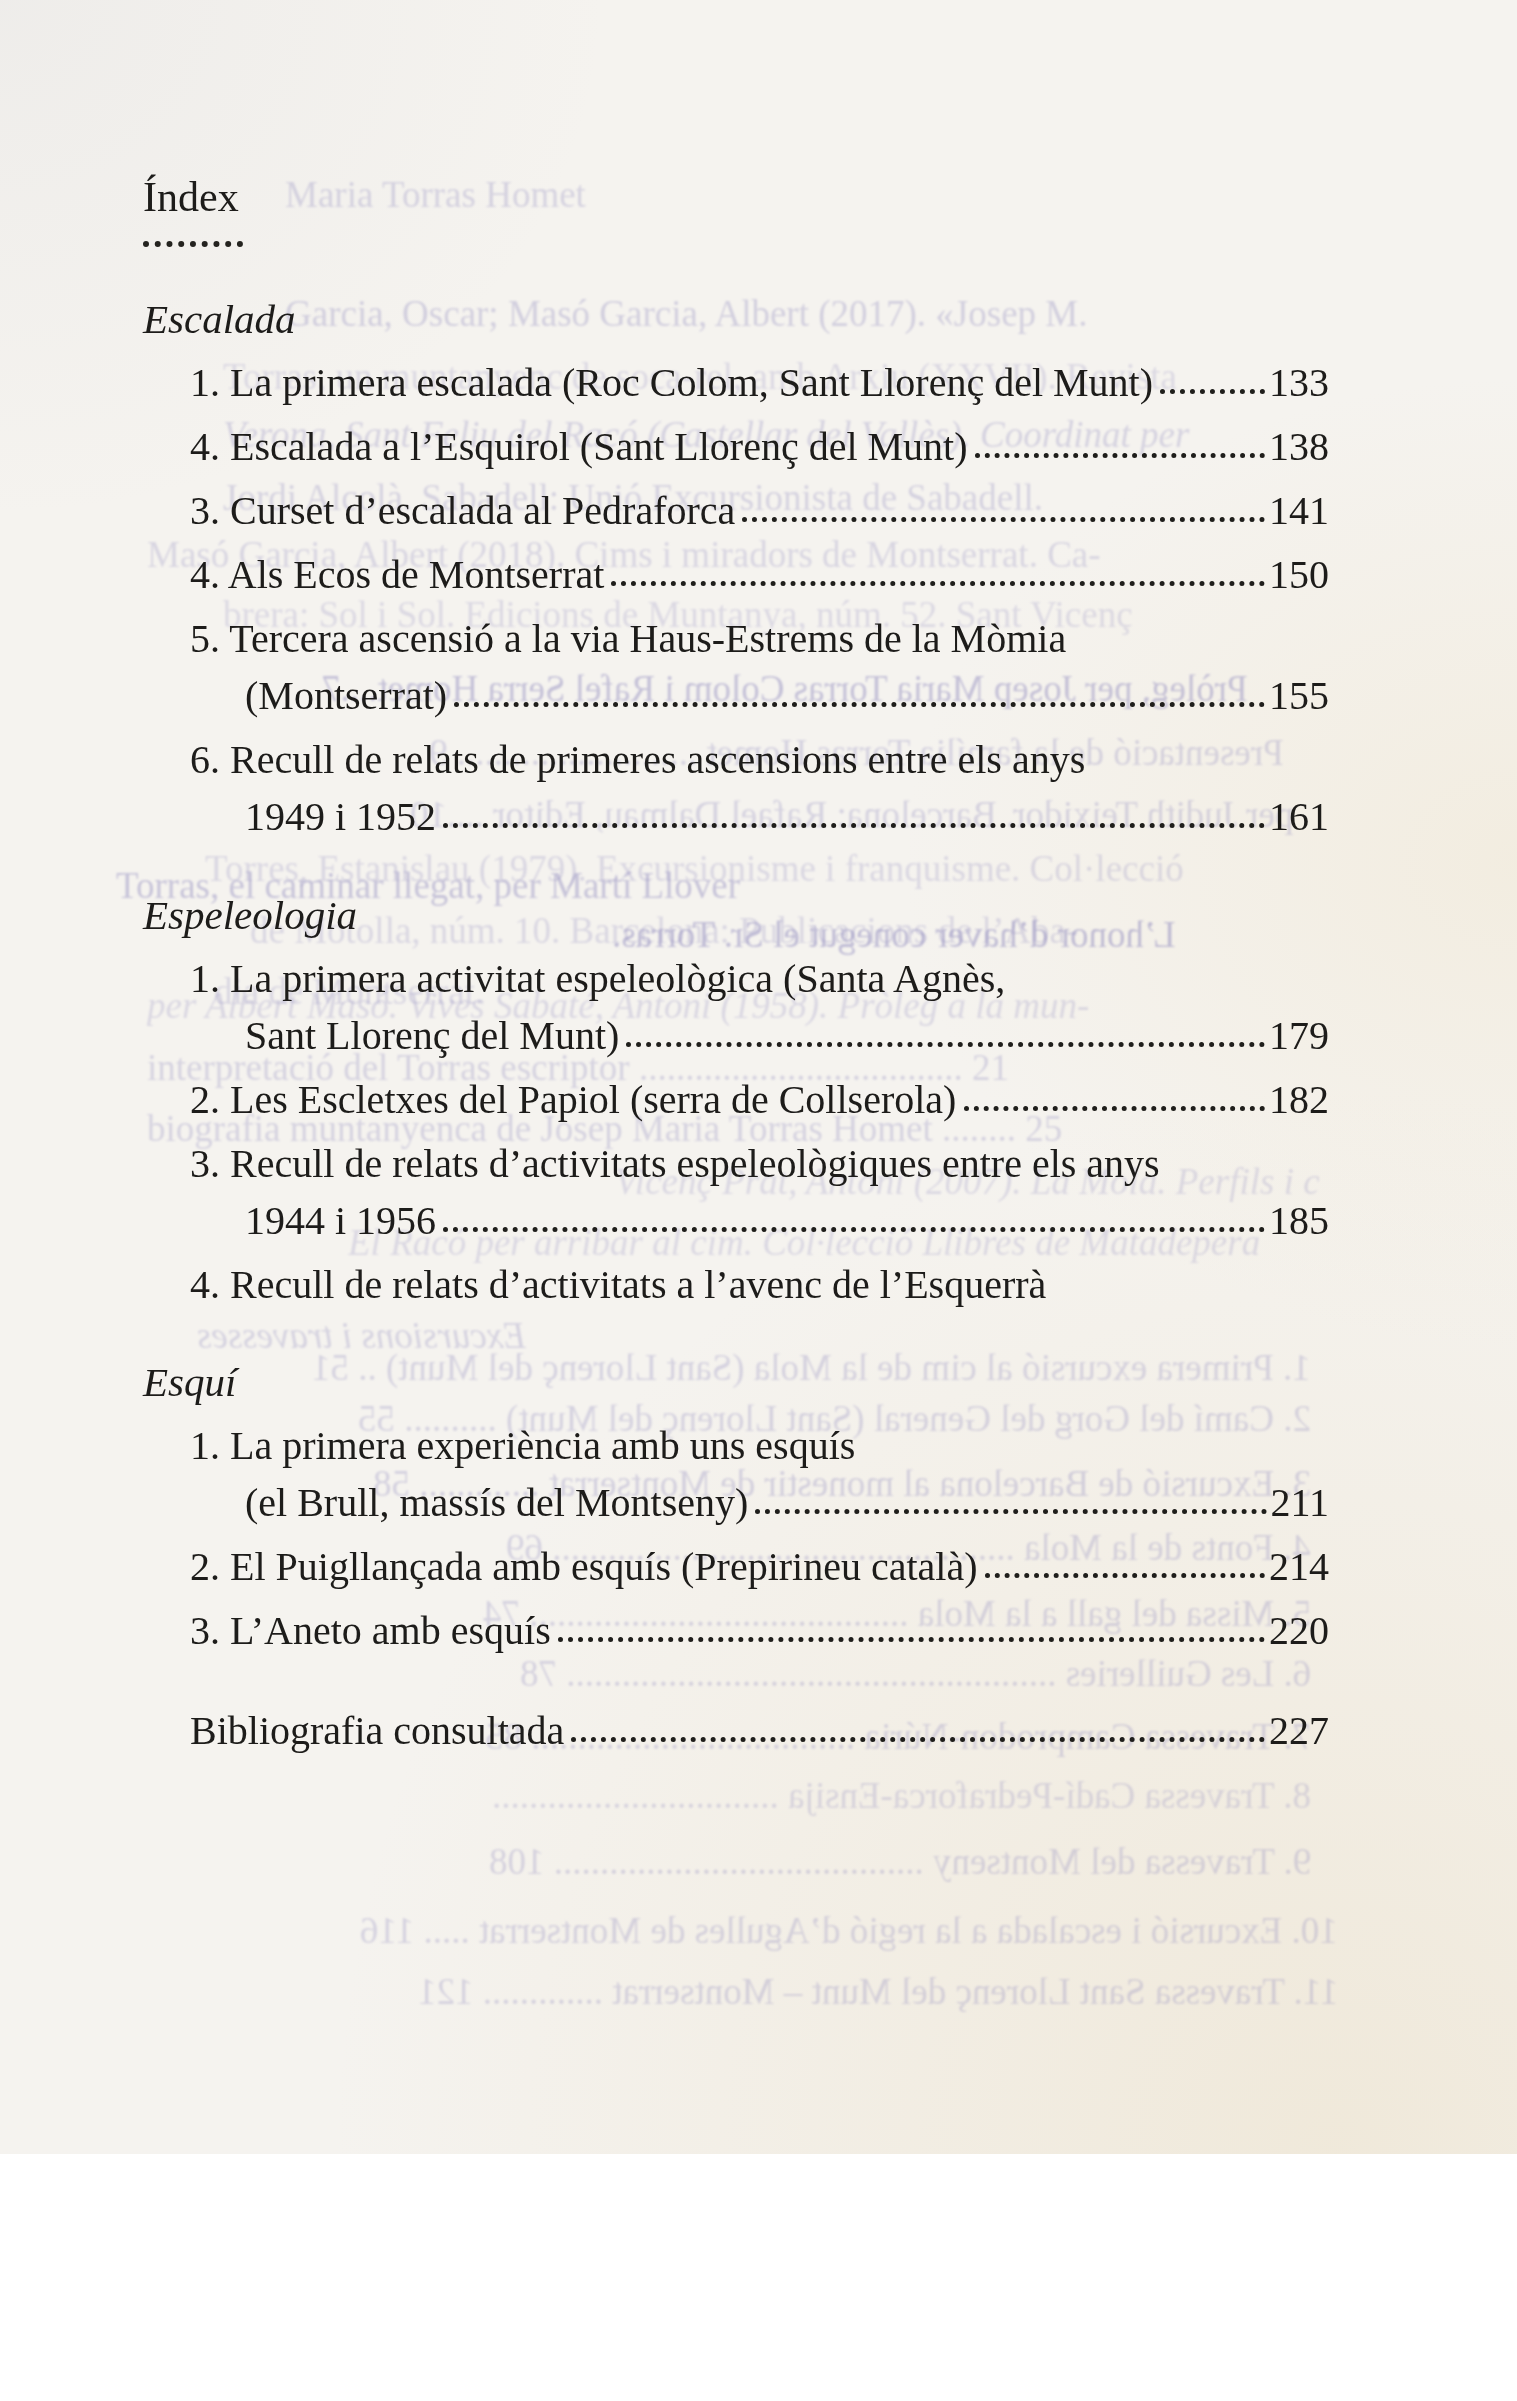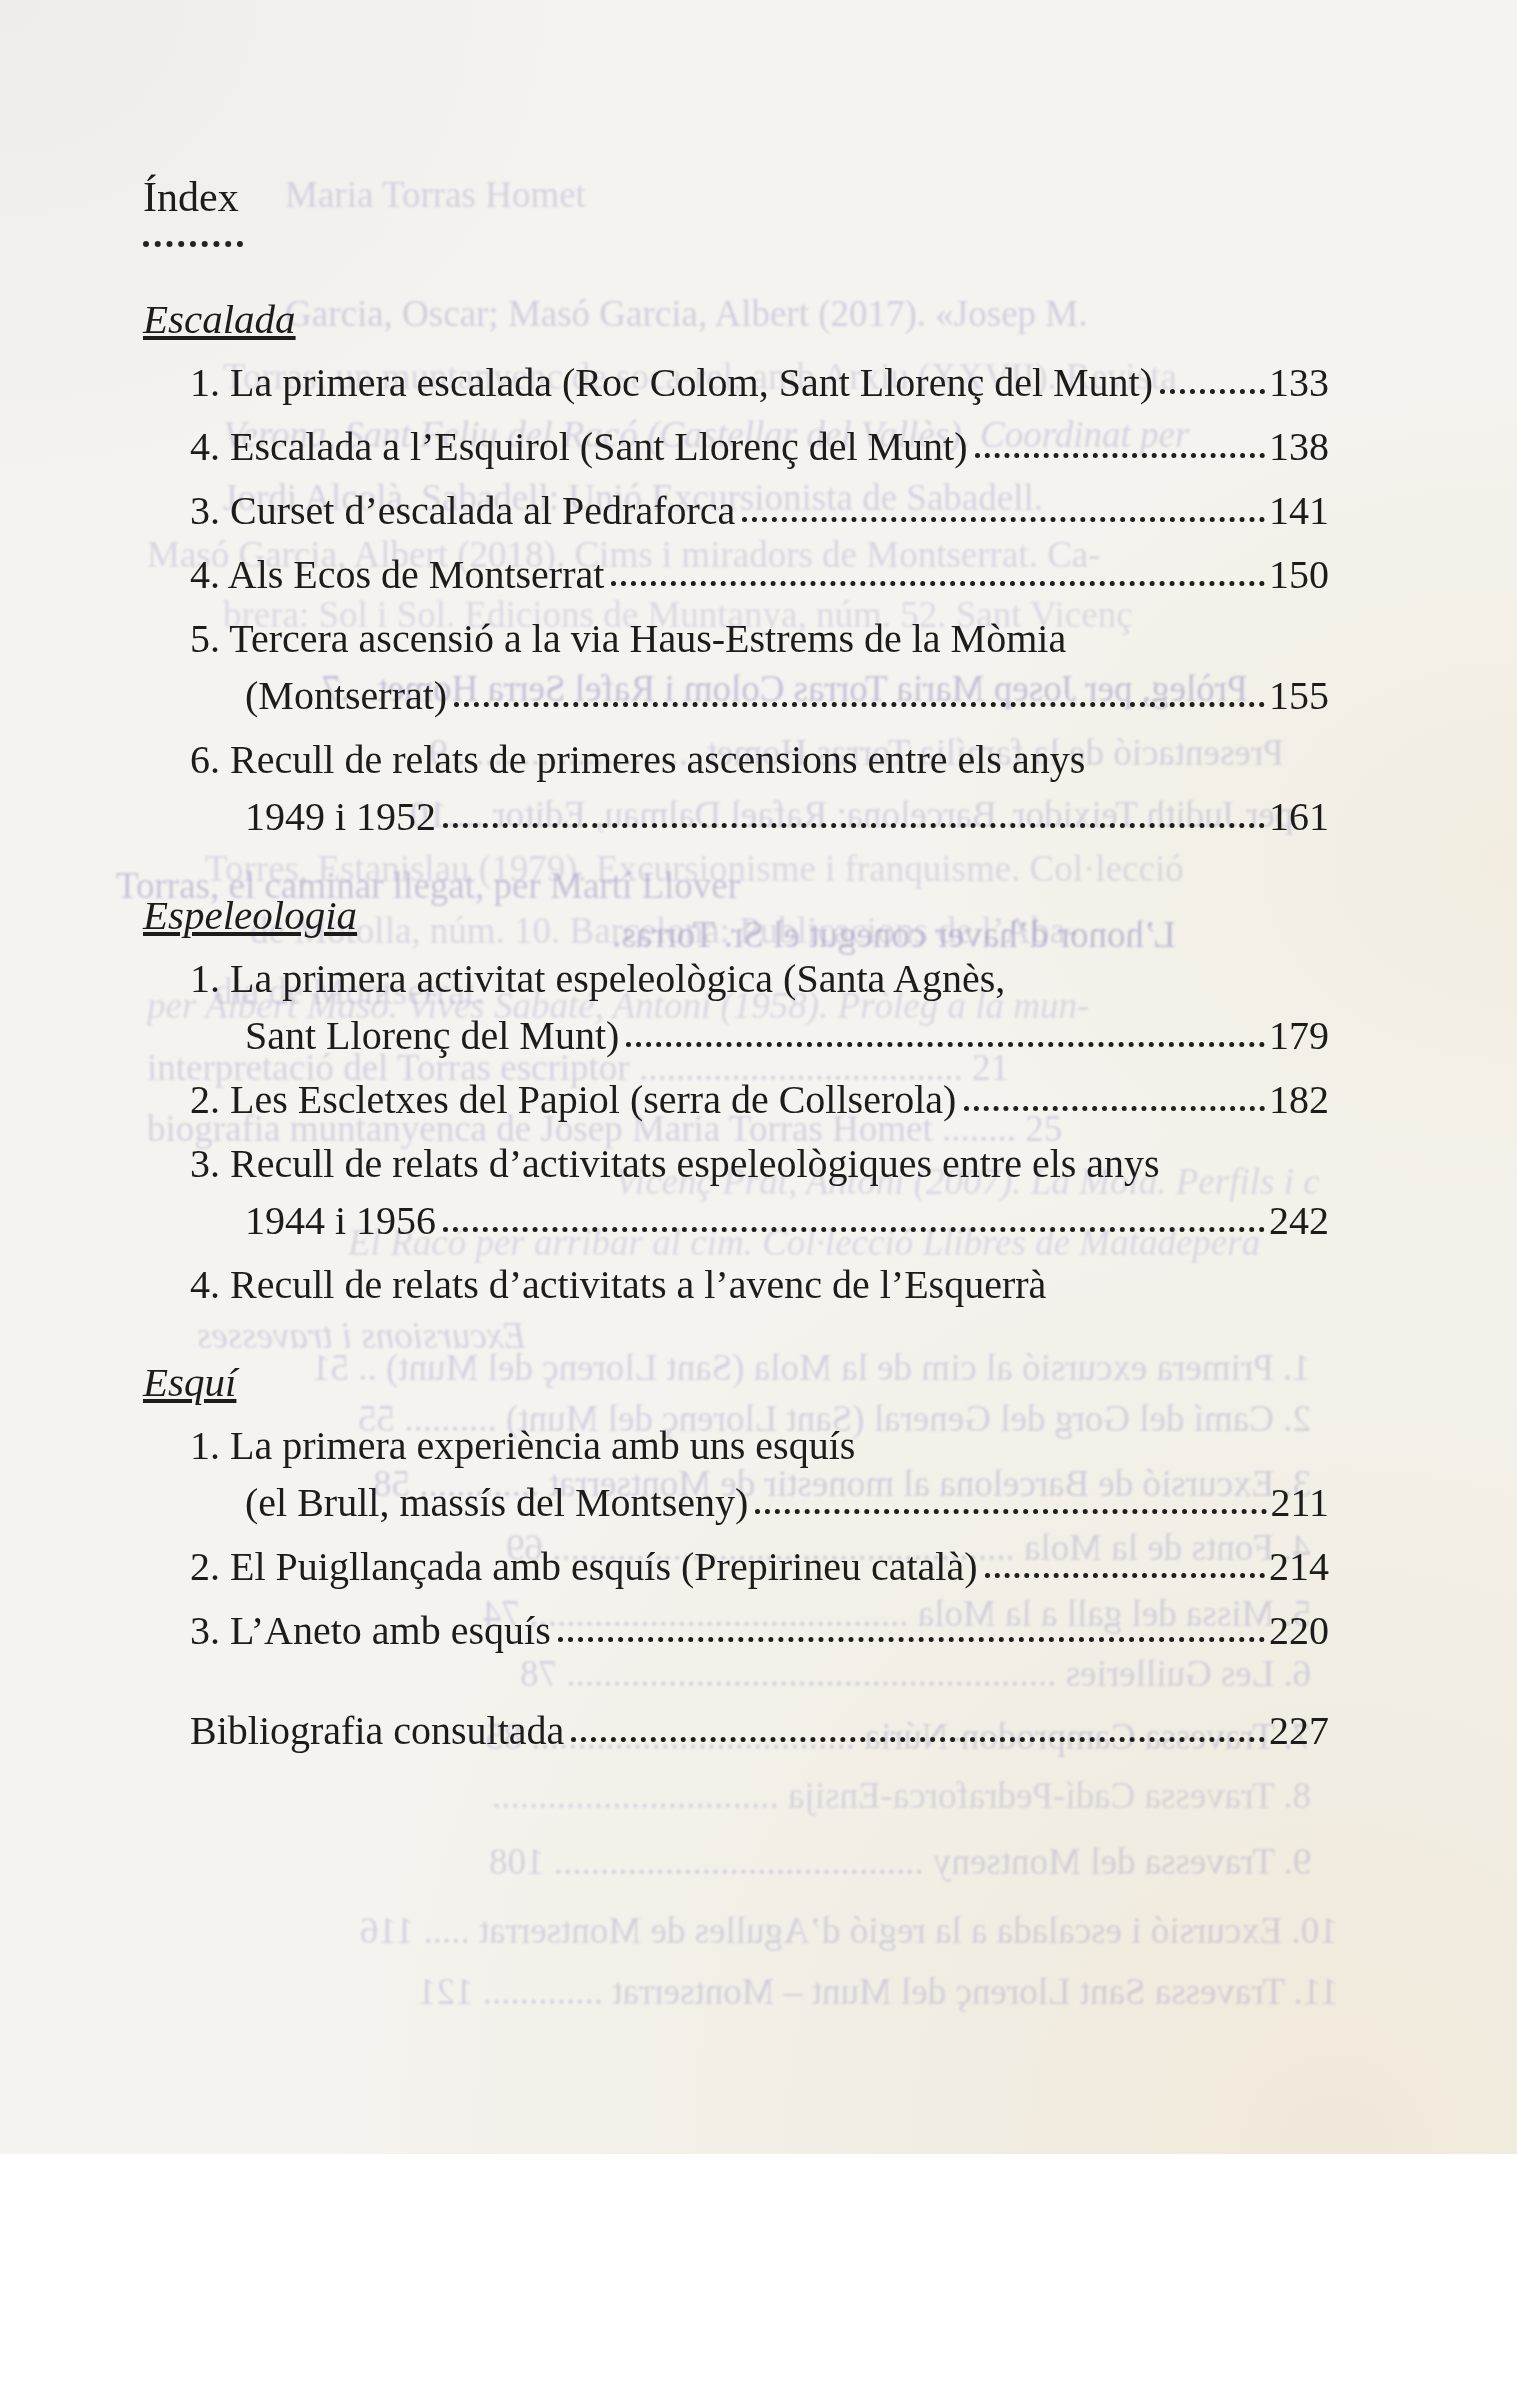--- a/index.html
+++ b/index.html
@@ -26,21 +26,21 @@
   .bleed-line.mirrored>span{direction:ltr;}
   .bleed-line.mirrored{display:flex;justify-content:flex-start;}
   .bleed-line.mirrored>span{margin-left:auto;}
   .bleed-line.italic{font-style:italic;}
   
   .content{position:absolute;left:143px;top:0;width:1186px;}
   .index-title{margin-top:171px;font-size:42px;line-height:52px;height:52px;}
   .title-dots{width:100px;height:14.3px;border-bottom:6.2px dotted #24231f;margin-top:3.6px;}
   .toc-section-heading{
     font-style:italic;font-size:41px;line-height:53px;height:53px;
-    margin-top:46px;margin-bottom:5.3px;text-decoration:underline;
+    margin-top:46px;margin-bottom:5.3px;
   }
   .toc-item{margin-bottom:7.1px;}
   .entry-line{
     height:57px;display:flex;align-items:flex-end;
     box-sizing:border-box;padding-bottom:5.3px;font-size:40px;line-height:1;
   }
   .entry-line .entry-text{white-space:nowrap;margin-left:47px;}
   .entry-line.indented{padding-left:55px;}
   .leader{flex:1;border-bottom:5.3px dotted #1f1e1b;margin:0 3.6px 9px 7.1px;min-width:0;}
   .pagenum{white-space:nowrap;}
@@ -226,21 +226,21 @@
               <span class="pagenum">182</span>
             </div>
           </div>
           <div class="toc-item">
             <div class="entry-line">
               <span class="entry-text">3. Recull de relats d’activitats espeleològiques entre els anys</span>
             </div>
             <div class="entry-line indented">
               <span class="entry-text">1944 i 1956</span>
               <span class="leader"></span>
-              <span class="pagenum">242</span>
+              <span class="pagenum">185</span>
             </div>
           </div>
           <div class="toc-item">
             <div class="entry-line">
               <span class="entry-text">4. Recull de relats d’activitats a l’avenc de l’Esquerrà</span>
             </div>
           </div>
         </div>
         <div class="toc-section">
           <div class="toc-section-heading">Esquí</div>

